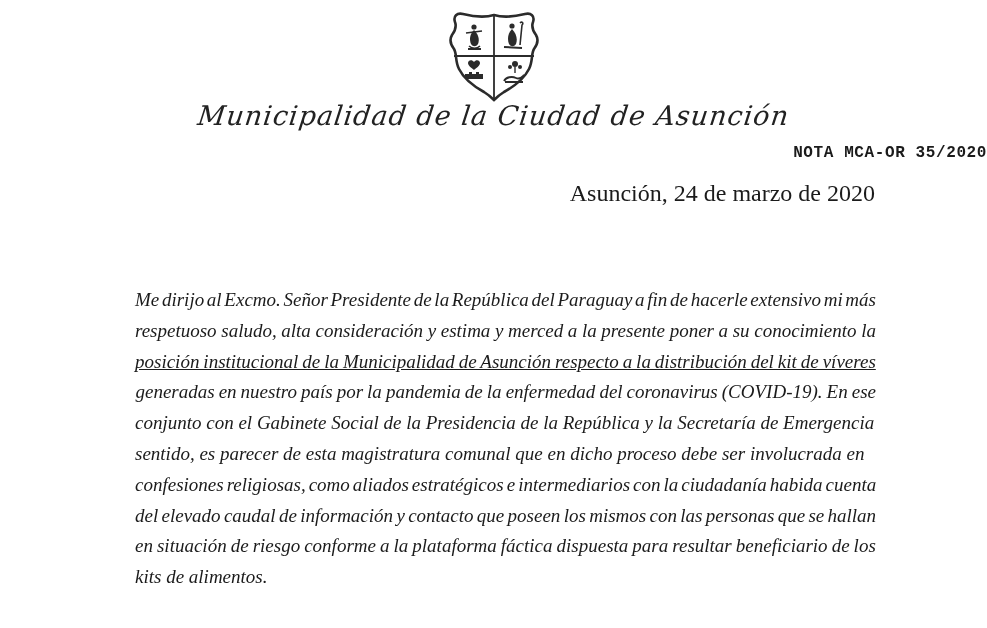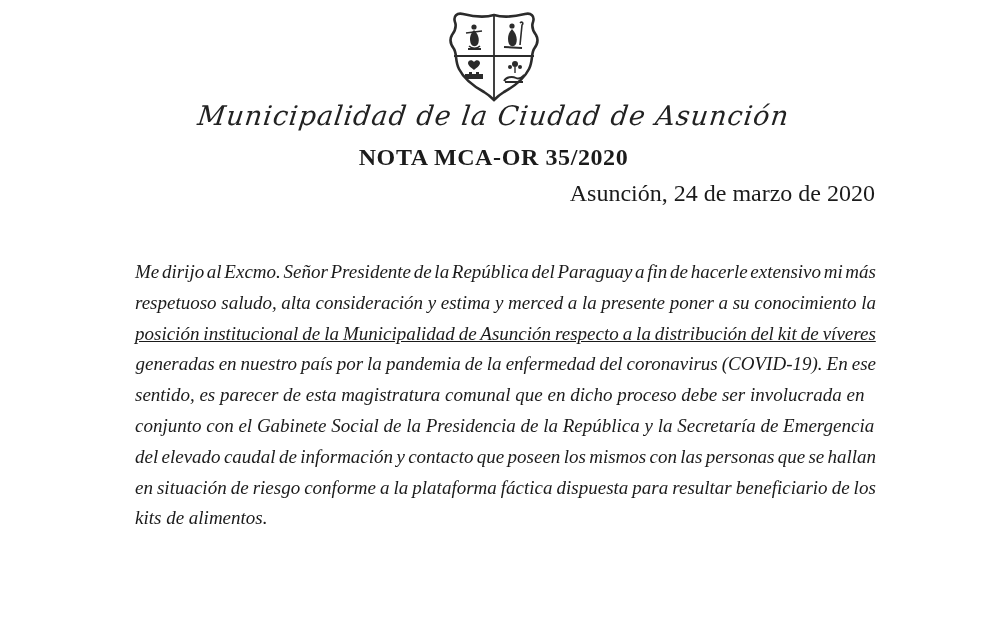--- a/index.html
+++ b/index.html
@@ -37,24 +37,25 @@
     font-style: italic;
     letter-spacing: 1px;
     transform: skewX(-7deg);
     font-family: "DejaVu Serif", serif;
   }
   .doc-number {
     position: absolute;
     top: 144px;
     left: 0;
     right: 0;
-    text-align: center;
+    text-align: right;
     font-weight: bold;
-    font-size: 24px;
+    font-size: 16px;
     letter-spacing: 0.6px;
+    font-family: Liberation Mono, monospace;
   }
   .dateline {
     position: absolute;
     top: 180px;
     right: 112px;
     font-size: 24px;
   }
   .salutation {
     position: absolute;
     top: 224px;
@@ -122,24 +123,25 @@
   <div class="org-title">
     <span class="script">Municipalidad de la Ciudad de Asunción</span>
   </div>
 
   <div class="doc-number">NOTA MCA-OR 35/2020</div>
 
   <div class="dateline">Asunción, 24 de marzo de 2020</div>
 
 
   <div class="letter-body" id="letter-body">
-      <div class="line" style="word-spacing: -2.05882px;">Me dirijo al Excmo. Señor Presidente de la República del Paraguay a fin de hacerle extensivo mi más</div>
+      <div class="line" style="word-spacing: -2.05882px; margin-top: 28px;">Me dirijo al Excmo. Señor Presidente de la República del Paraguay a fin de hacerle extensivo mi más</div>
       <div class="line" style="word-spacing: -0.133333px;">respetuoso saludo, alta consideración y estima y merced a la presente poner a su conocimiento la</div>
       <div class="line" style="word-spacing: -0.785714px; text-decoration: underline;">posición institucional de la Municipalidad de Asunción respecto a la distribución del kit de víveres</div>
       <div class="line" style="word-spacing: -0.714286px; text-align: right;">generadas en nuestro país por la pandemia de la enfermedad del coronavirus (COVID-19). En ese</div>
+      <div class="line" style="word-spacing: 0px;">conjunto con el Gabinete Social de la Presidencia de la República y la Secretaría de Emergencia</div>
       <div class="line" style="word-spacing: 0px;">sentido, es parecer de esta magistratura comunal que en dicho proceso debe ser involucrada en</div>
-      <div class="line" style="word-spacing: 0px;">conjunto con el Gabinete Social de la Presidencia de la República y la Secretaría de Emergencia</div>
+      <div class="line" style="word-spacing: -1.72727px;">confesiones religiosas, como aliados estratégicos e intermediarios con la ciudadanía habida cuenta</div>
       <div class="line" style="word-spacing: -1.4375px;">del elevado caudal de información y contacto que poseen los mismos con las personas que se hallan</div>
       <div class="line" style="word-spacing: -0.714286px;">en situación de riesgo conforme a la plataforma fáctica dispuesta para resultar beneficiario de los</div>
       <div class="line">kits de alimentos.</div>
     </div>
 
 </div>
 
 </body></html>

